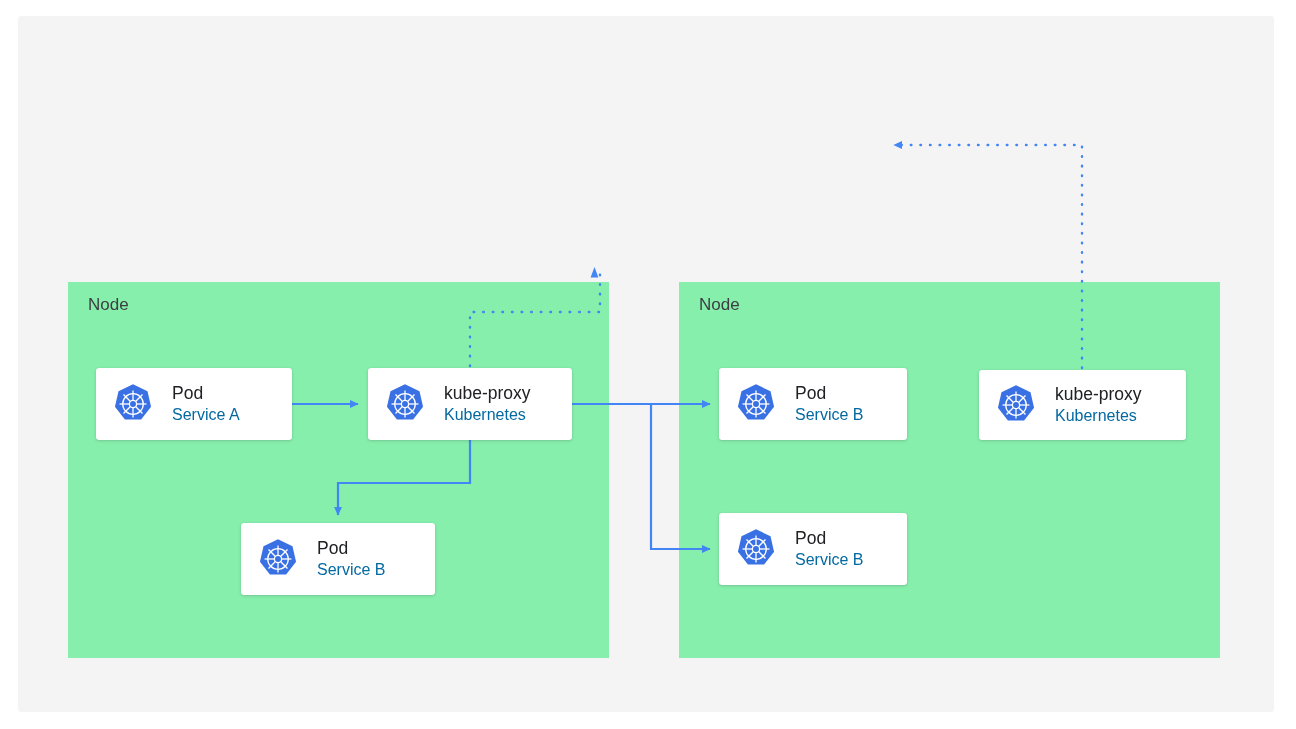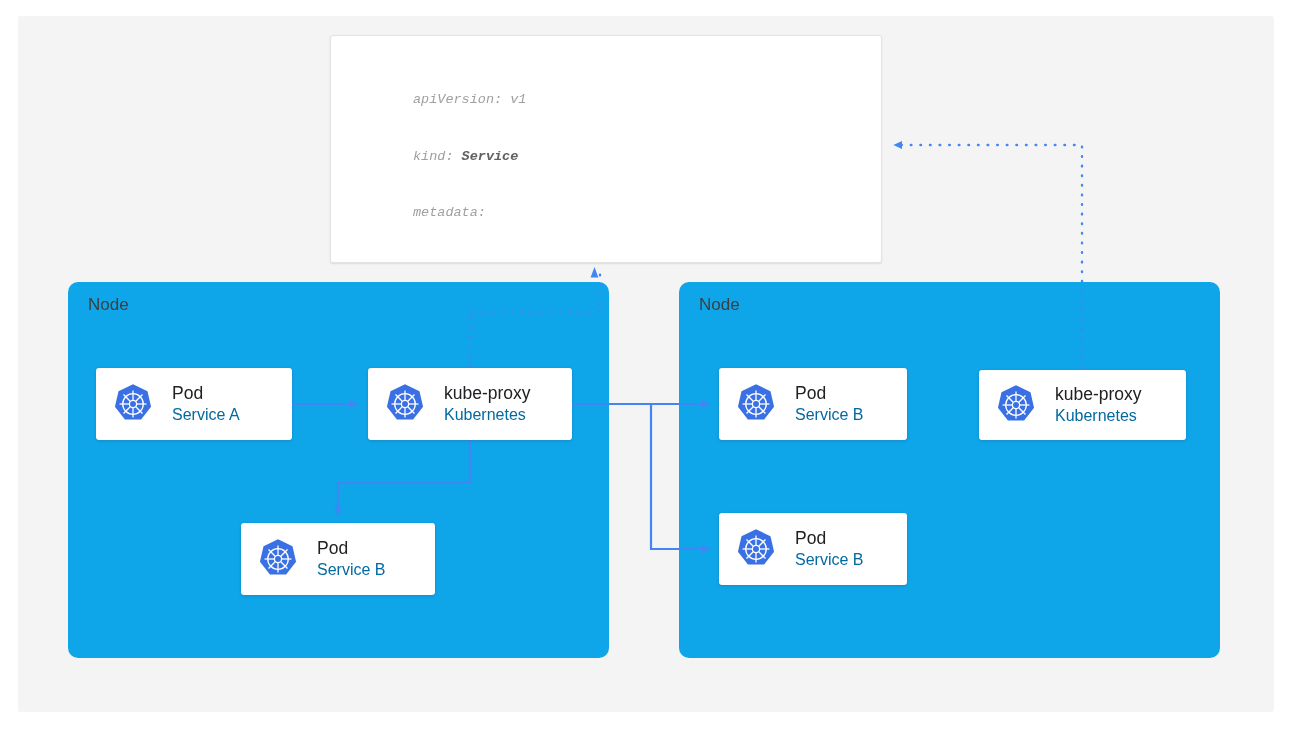--- a/index.html
+++ b/index.html
@@ -55,22 +55,22 @@
   }
   .yaml-line { display: block; height: 18.9px; }
   .yaml-line .kbold {
     font-weight: bold;
     color: #5f6062;
   }
 
   
   .node {
     position: absolute;
-    background: #0ea5e9;
-    border-radius: 10px;
+    background: #86efac;
+    border-radius: 0;
   }
   #node-left  { left: 68px;  top: 282px; width: 541px; height: 376px; }
   #node-right { left: 679px; top: 282px; width: 541px; height: 376px; }
   .node-label {
     position: absolute;
     left: 20px;
     top: 13px;
     font-size: 17px;
     color: #3c4043;
     font-family: "Liberation Sans", sans-serif;
@@ -129,35 +129,20 @@
     z-index: 2;
     pointer-events: none;
   }
 </style>
 </head>
 <body>
 
 <div id="canvas">
   <div class="panel"></div>
 
-  <div class="yaml-card">
-    <div class="yaml-body">
-      <span class="yaml-line">apiVersion: v1</span>
-      <span class="yaml-line"><span>kind: </span><span class="kbold">Service</span></span>
-      <span class="yaml-line">metadata:</span>
-      <span class="yaml-line">  name: my-service</span>
-      
-      
-      
-      
-      
-      
-      
-    </div>
-  </div>
 
   <div class="node" id="node-left">
     <span class="node-label">Node</span>
   </div>
   <div class="node" id="node-right">
     <span class="node-label">Node</span>
   </div>
 
   <svg id="connectors" viewBox="0 0 1296 729">
     <defs>

